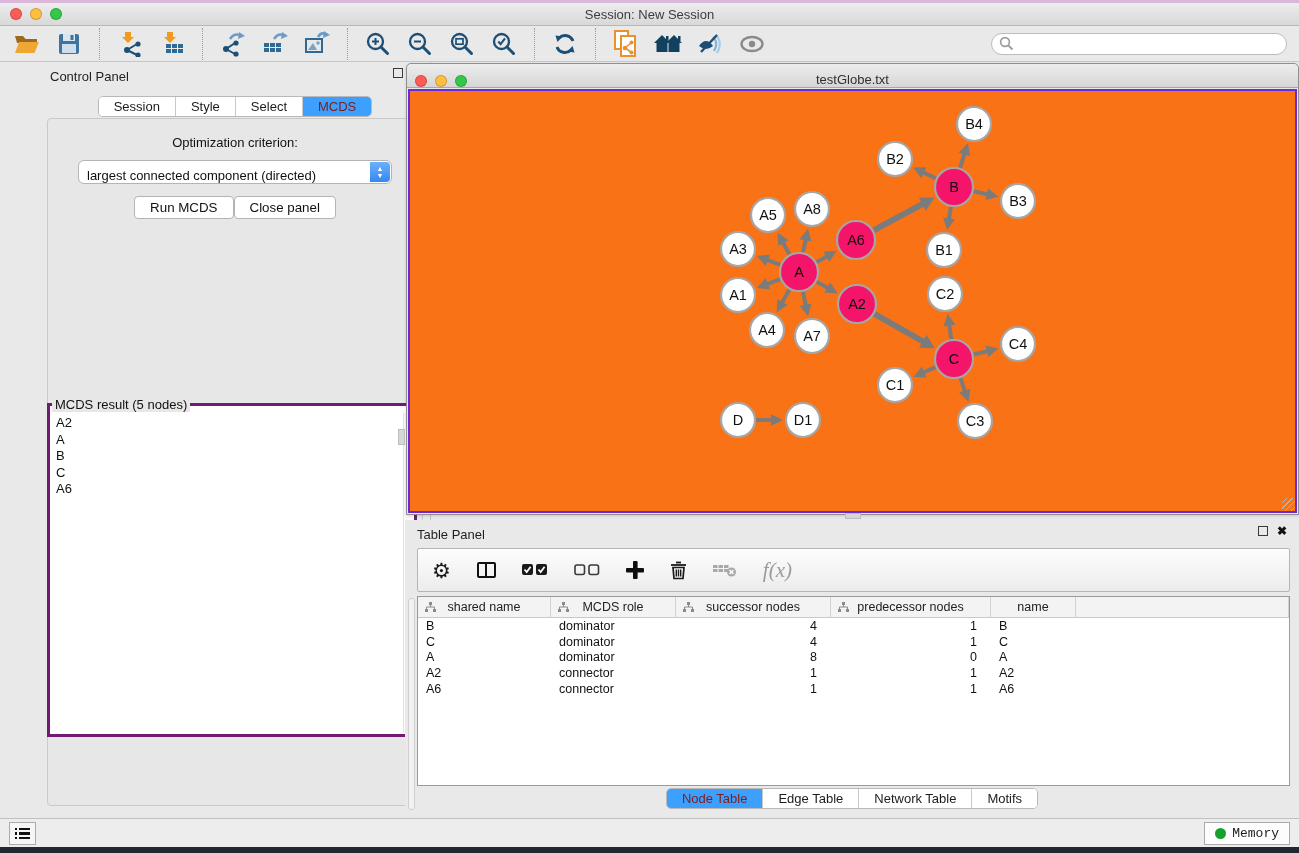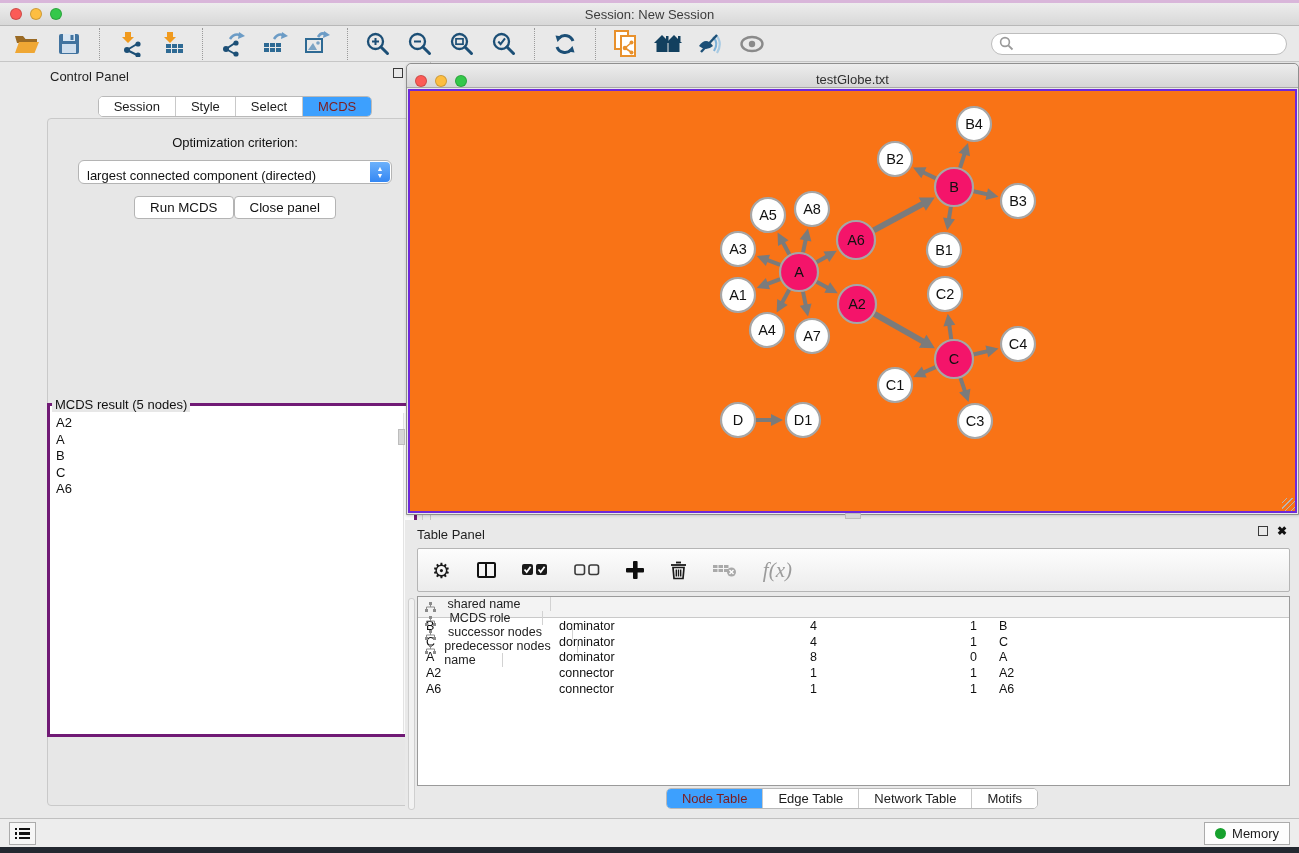--- a/index.html
+++ b/index.html
@@ -77,33 +77,33 @@
     border:1px solid #b5b5b5; border-radius:2px; background:linear-gradient(#fdfdfd,#ececec);
     display:flex; align-items:center; padding-left:14px; }
   .tp-icon { margin-right:26px; display:flex; align-items:center; cursor:pointer; }
   .gear-glyph { font-size:21px; color:#1a1a1a; line-height:21px; }
   .col-glyph { width:19px; height:16px; border:2.2px solid #111; border-radius:2px; position:relative; }
   .col-glyph::after { content:""; position:absolute; left:6.2px; top:0; bottom:0; width:2.2px; background:#111; }
   .fx-glyph { font-family:"Liberation Serif", serif; font-style:italic; font-size:21px; color:#9b9b9b; }
   .tbl-scroll-left { position:absolute; left:3px; top:78px; width:7px; height:212px; background:#f2f2f2;
     border:1px solid #cfcfcf; border-radius:3px; }
   .tbl { position:absolute; left:12px; right:9px; top:76px; height:190px; background:#fff; border:1px solid #9a9a9a; overflow:hidden; }
-  .tbl-head { display:flex; height:21px; background:#f3f3f3; border-bottom:1px solid #c9c9c9;flex-direction:column; }
+  .tbl-head { display:flex; height:21px; background:#f3f3f3; border-bottom:1px solid #c9c9c9; }
   .th { position:relative; display:flex; align-items:center; justify-content:center; border-right:1px solid #d2d2d2;
     color:#222; font-size:12.5px; cursor:pointer; }
   .th .tree-ic { position:absolute; left:7px; top:5px; }
   .th:last-child { border-right:1px solid #d2d2d2; }
   .tr { display:flex; height:15.8px; align-items:center; }
   .td { font-size:12.5px; color:#111; overflow:hidden; white-space:nowrap; }
   .td.l { padding-left:8px; text-align:left; }
   .td.r { padding-right:14px; text-align:right; }
   .tp-tabs { position:absolute; left:0; right:0; top:268px; display:flex; justify-content:center; }
 
   
-  .statusbar { position:absolute; left:0; top:818px; width:100%; height:29px; background:#ededed; border-top:1px solid #c0c0c0; }
+  .statusbar { position:absolute; left:0; top:818px; width:100%; height:29px; background:#ededed; border-top:1px solid #c0c0c0;font-family:Liberation Mono, monospace; }
   .list-btn { position:absolute; left:9px; top:3px; width:27px; height:23px; background:#f6f6f6;
     border:1px solid #ababab; display:flex; align-items:center; justify-content:center; cursor:pointer; }
   .list-glyph { width:15px; }
   .list-glyph div { height:2.4px; background:#111; margin:2px 0 2px 4px; position:relative; }
   .list-glyph div::before { content:""; position:absolute; left:-4px; top:0; width:2.4px; height:2.4px; background:#111; }
   .memory-btn { position:absolute; right:9px; top:3px; height:23px; padding:0 10px; background:#fdfdfd;
     border:1px solid #ababab; display:flex; align-items:center; gap:6px; cursor:pointer; }
   .mem-dot { width:11px; height:11px; border-radius:50%; background:#16a12d; }
   .bottom-strip { position:absolute; left:0; top:847px; width:100%; height:6px; background:#232830; }
 </style>

